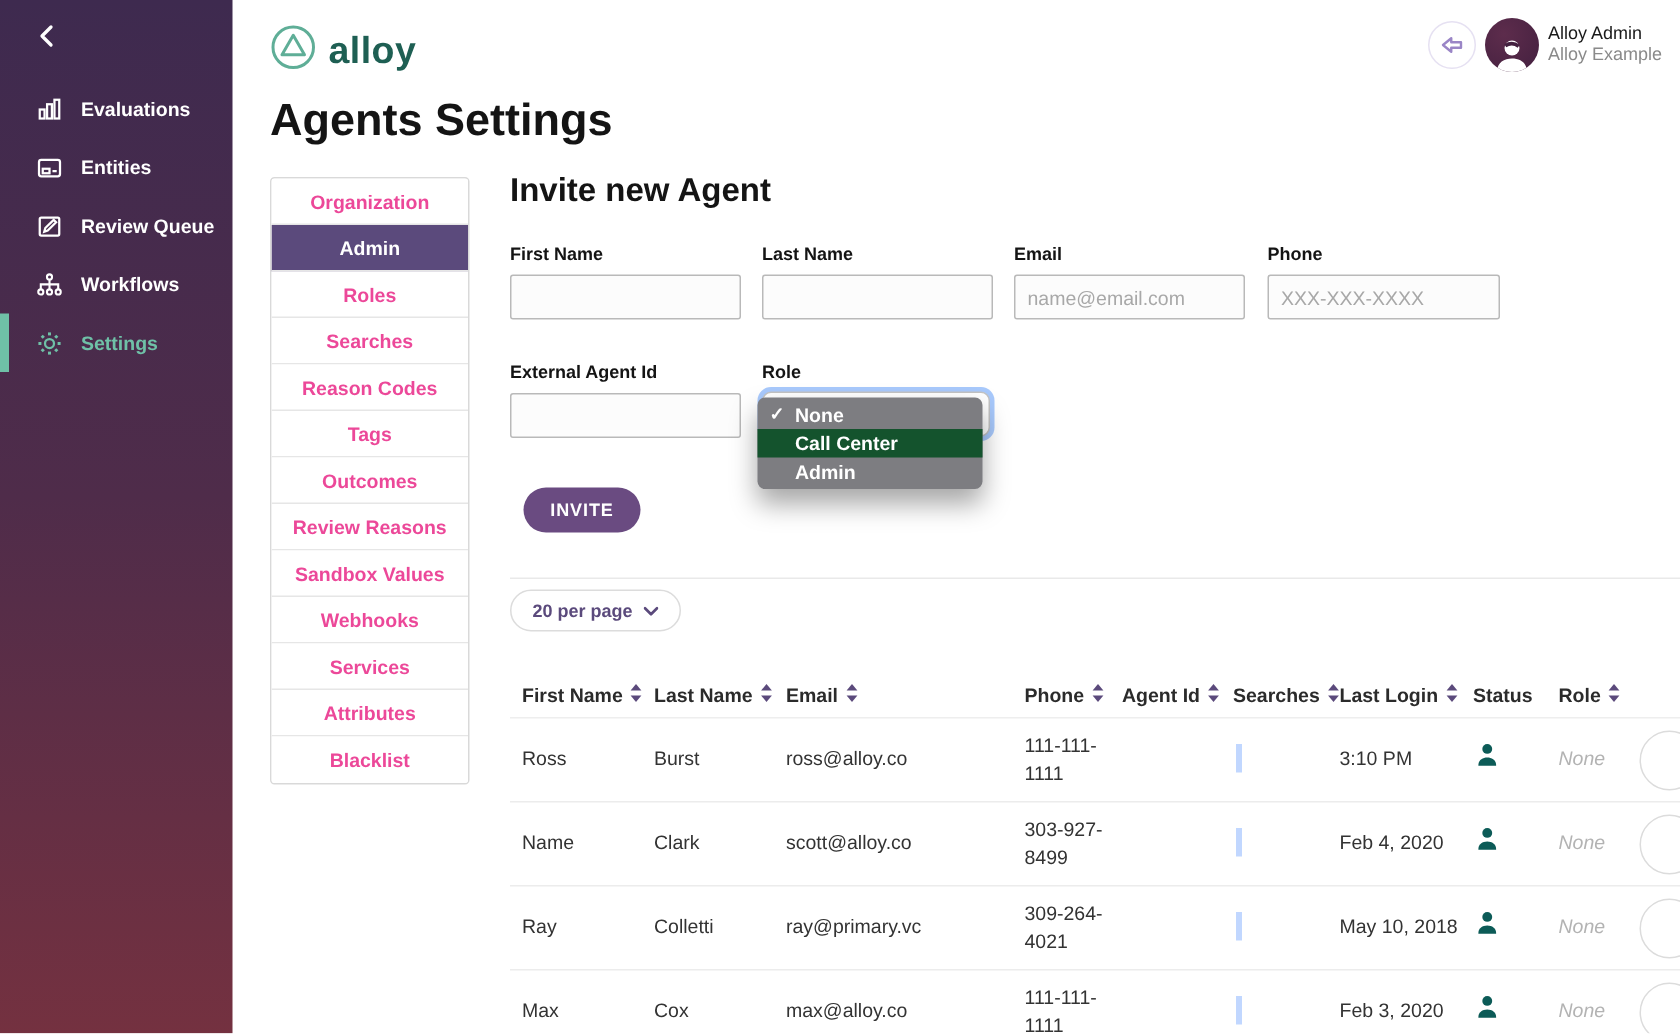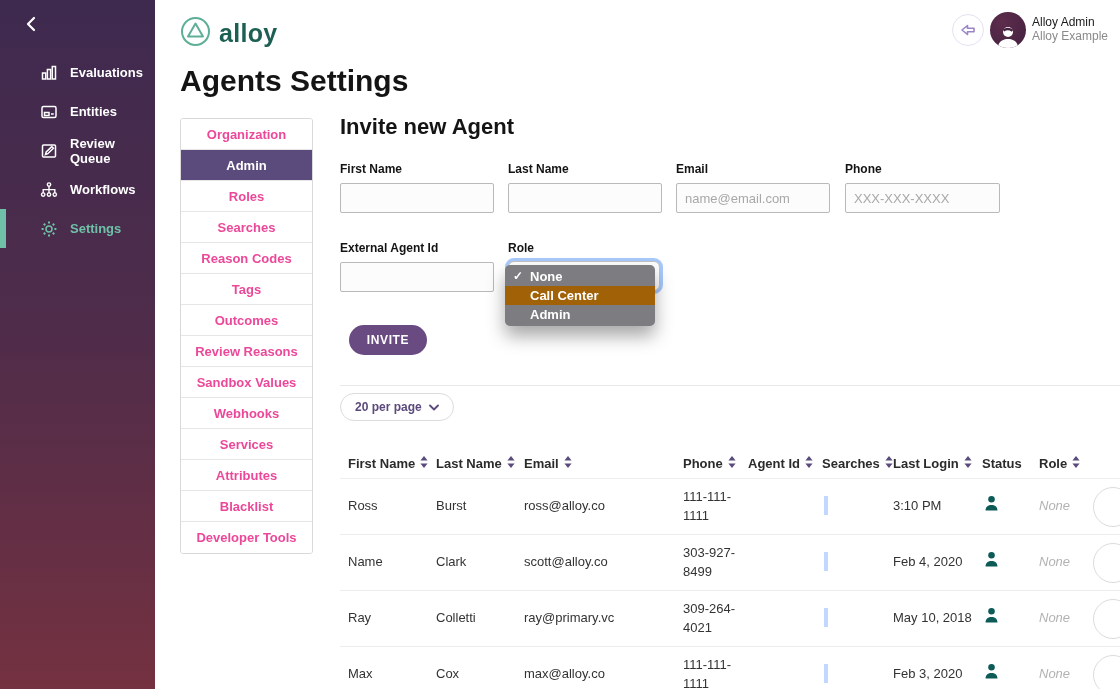--- a/index.html
+++ b/index.html
@@ -10,21 +10,21 @@
   }
   
   .sidebar {
     position:absolute; left:0; top:0; width:155px; height:689px;
     background:linear-gradient(180deg,#3e2a4f 0%,#4f2c4a 48%,#743140 100%);
   }
   .collapse-btn { position:absolute; left:22px; top:14px; width:20px; height:20px; cursor:pointer; }
   .nav { position:absolute; left:0; top:53px; width:155px; }
   .nav-item {
     display:flex; align-items:center; gap:12px; height:39px; padding-left:24px;
-    color:#ffffff; font-size:13px; font-weight:700; cursor:pointer;margin-left:16px;
+    color:#ffffff; font-size:13px; font-weight:700; cursor:pointer;
   }
   .nav-item.active { color:#6fc0a7; }
   .nav-indicator { position:absolute; left:0; top:209px; width:6px; height:39px; background:#6fc0a7; }
   .nav-icon { width:18px; height:18px; flex:0 0 18px; }
   
   .logo { position:absolute; left:180px; top:16px; display:flex; align-items:center; gap:8px; }
   .brand-text { font-size:25px; font-weight:700; color:#1e5f53; letter-spacing:.3px; }
   .icon-btn {
     position:absolute; left:952px; top:14px; width:32px; height:32px; border-radius:50%;
     border:1px solid #e6e1f2; background:#fff; display:flex; align-items:center; justify-content:center; cursor:pointer;
@@ -68,21 +68,21 @@
   }
   .role-menu {
     position:absolute; left:505px; top:265px; width:150px; z-index:6;
     background:#7d7d81; border-radius:5px; padding:2px 0;
     box-shadow:0 10px 18px rgba(0,0,0,.35);
   }
   .role-option {
     position:relative; height:19px; line-height:19px; padding-left:25px;
     color:#fff; font-size:13px; font-weight:600; cursor:pointer;
   }
-  .role-option.highlighted { background:#a16207; }
+  .role-option.highlighted { background:#14532d; }
   .role-check { position:absolute; left:8px; top:0; font-size:12px; }
   .invite-btn {
     position:absolute; left:349px; top:325px; width:78px; height:30px; border:none; border-radius:15px;
     background:#6a4b81; color:#fff; font-size:12px; font-weight:700; letter-spacing:.6px;
     display:flex; align-items:center; justify-content:center; cursor:pointer;
     font-family:"Liberation Sans", sans-serif;
   }
   .divider { position:absolute; left:340px; top:385px; width:780px; height:1px; background:#e9e9e9; }
   .pager {
     position:absolute; left:340px; top:393px; height:28px; padding:0 14px;
@@ -237,21 +237,20 @@
     <div class="subnav-item">Searches</div>
     <div class="subnav-item">Reason Codes</div>
     <div class="subnav-item">Tags</div>
     <div class="subnav-item">Outcomes</div>
     <div class="subnav-item">Review Reasons</div>
     <div class="subnav-item">Sandbox Values</div>
     <div class="subnav-item">Webhooks</div>
     <div class="subnav-item">Services</div>
     <div class="subnav-item">Attributes</div>
     <div class="subnav-item">Blacklist</div>
-    <div class="subnav-item">Developer Tools</div>
   </div>
 
   <div class="section-title">Invite new Agent</div>
 
   <div class="fgroup" style="left:340px; top:162px;">
     <div class="flabel">First Name</div>
     <input class="finput" placeholder="" style="">
   </div>
   <div class="fgroup" style="left:508px; top:162px;">
     <div class="flabel">Last Name</div>

